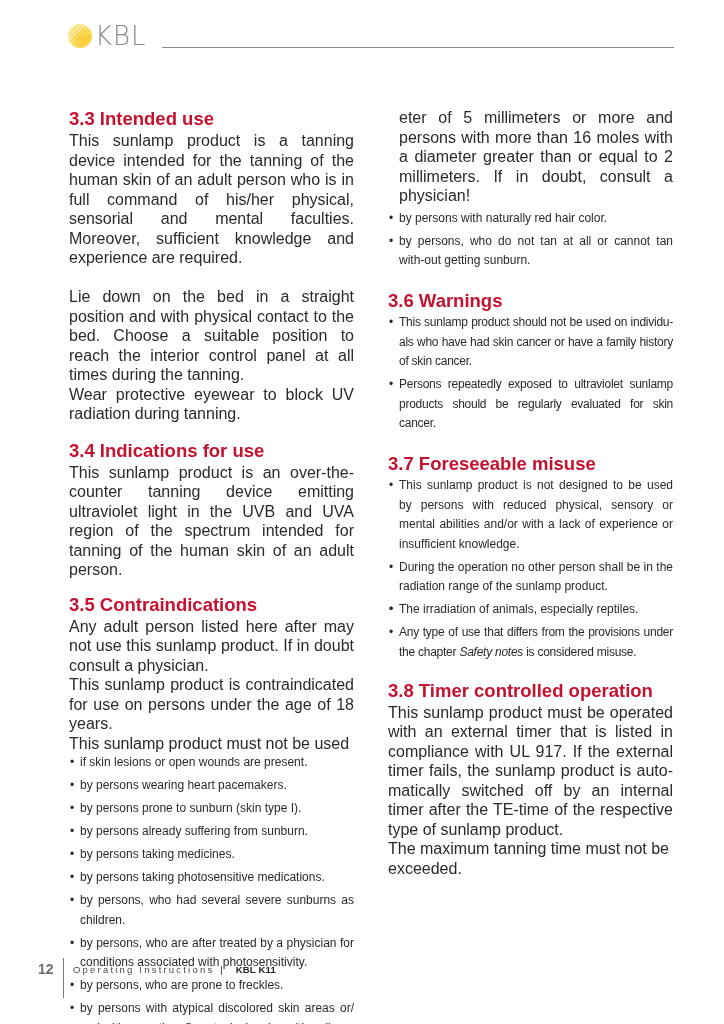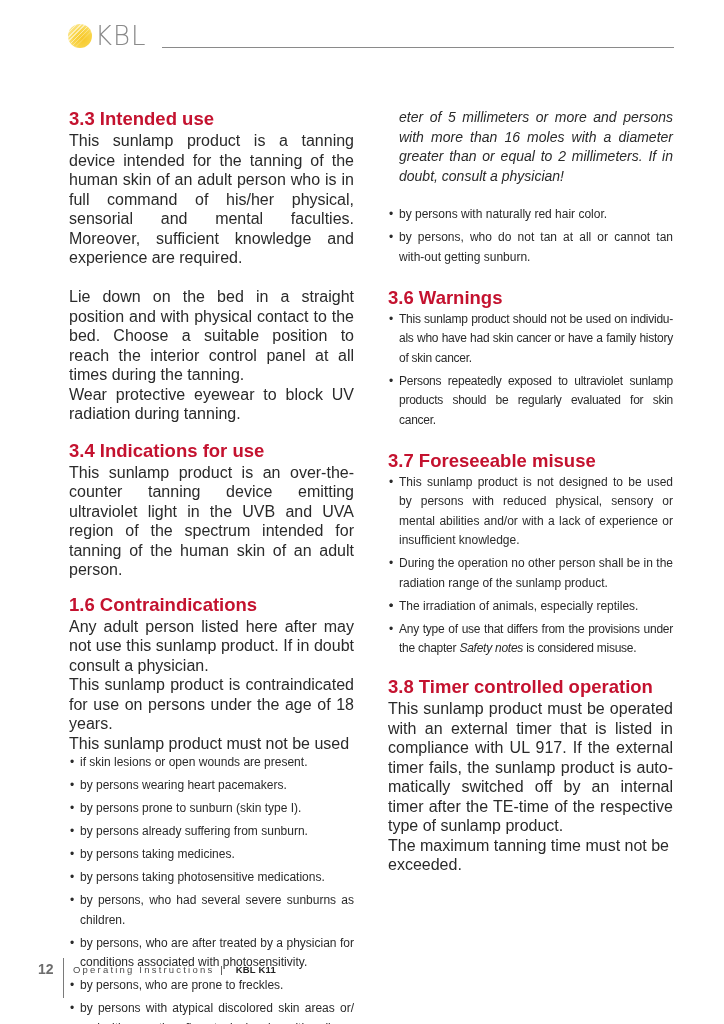--- a/index.html
+++ b/index.html
@@ -29,21 +29,21 @@
   .p { font-size: 16px; line-height: 19.5px; margin: 0; text-align: justify; }
   .p.nojust { text-align: left; }
   .gap { height: 19.5px; }
   .sec-gap { height: 16px; }
   .sec-gap-sm { height: 14px; }
 
   ul.bl { list-style: none; margin: 0; padding: 0; }
   ul.bl li { position: relative; padding-left: 11px; font-size: 12px; line-height: 19.5px;
              text-align: justify; margin-bottom: 3.5px; }
   ul.bl li .bullet { position: absolute; left: 1px; top: 0; }
-  .cont { font-size: 14px; line-height: 19.5px; padding-left: 11px; text-align: justify; margin-bottom: 19px; font-style: italic; }
+  .cont { font-size: 16px; line-height: 19.5px; padding-left: 11px; text-align: justify; margin-bottom: 3px; }
   .cond { letter-spacing: -0.25px; }
 
   
   .footer { position: absolute; left: 38px; top: 958px; height: 42px; width: 400px; }
   .page-num { position: absolute; left: 0; top: 3px; font-weight: bold; font-size: 14px; color: #6d6d6d; }
   .footer-rule { position: absolute; left: 25px; top: 0; width: 1px; height: 40px; background: #7a7a7a; }
   .footer-text { position: absolute; left: 35px; top: 6px; font-size: 9.5px; color: #4a4a4a; letter-spacing: 2.2px; white-space: nowrap; }
   .footer-text .sep { letter-spacing: 0; margin: 0 1px; color: #333; }
   .footer-text b { letter-spacing: 0.2px; color: #222; padding-left: 12px; }
 </style>
@@ -66,21 +66,21 @@
     <p class="p">Lie down on the bed in a straight position and with physical contact to the bed. Choose a suitable position to reach the interior control panel at all times during the tanning.</p>
     <p class="p">Wear protective eyewear to block UV radiation during tanning.</p>
   </section>
   <div class="sec-gap"></div>
   <section>
     <h2 class="h2">3.4 Indications for use</h2>
     <p class="p">This sunlamp product is an over-the-counter tanning device emitting ultraviolet light in the UVB and UVA region of the spectrum intended for tanning of the human skin of an adult person.</p>
   </section>
   <div class="sec-gap-sm"></div>
   <section>
-    <h2 class="h2">1.6 Contraindications</h2>
+    <h2 class="h2">3.5 Contraindications</h2>
     <p class="p">Any adult person listed here after may not use this sunlamp product. If in doubt consult a physician.</p>
     <p class="p">This sunlamp product is contraindicated for use on persons under the age of 18 years.</p>
     <p class="p nojust">This sunlamp product must not be used</p>
     <ul class="bl">
       <li><span class="bullet">•</span><span>if skin lesions or open wounds are present.</span></li>
       <li><span class="bullet">•</span><span>by persons wearing heart pacemakers.</span></li>
       <li><span class="bullet">•</span><span>by persons prone to sunburn (skin type I).</span></li>
       <li><span class="bullet">•</span><span>by persons already suffering from sunburn.</span></li>
       <li><span class="bullet">•</span><span>by persons taking medicines.</span></li>
       <li><span class="bullet">•</span><span>by persons taking photosensitive medications.</span></li>

